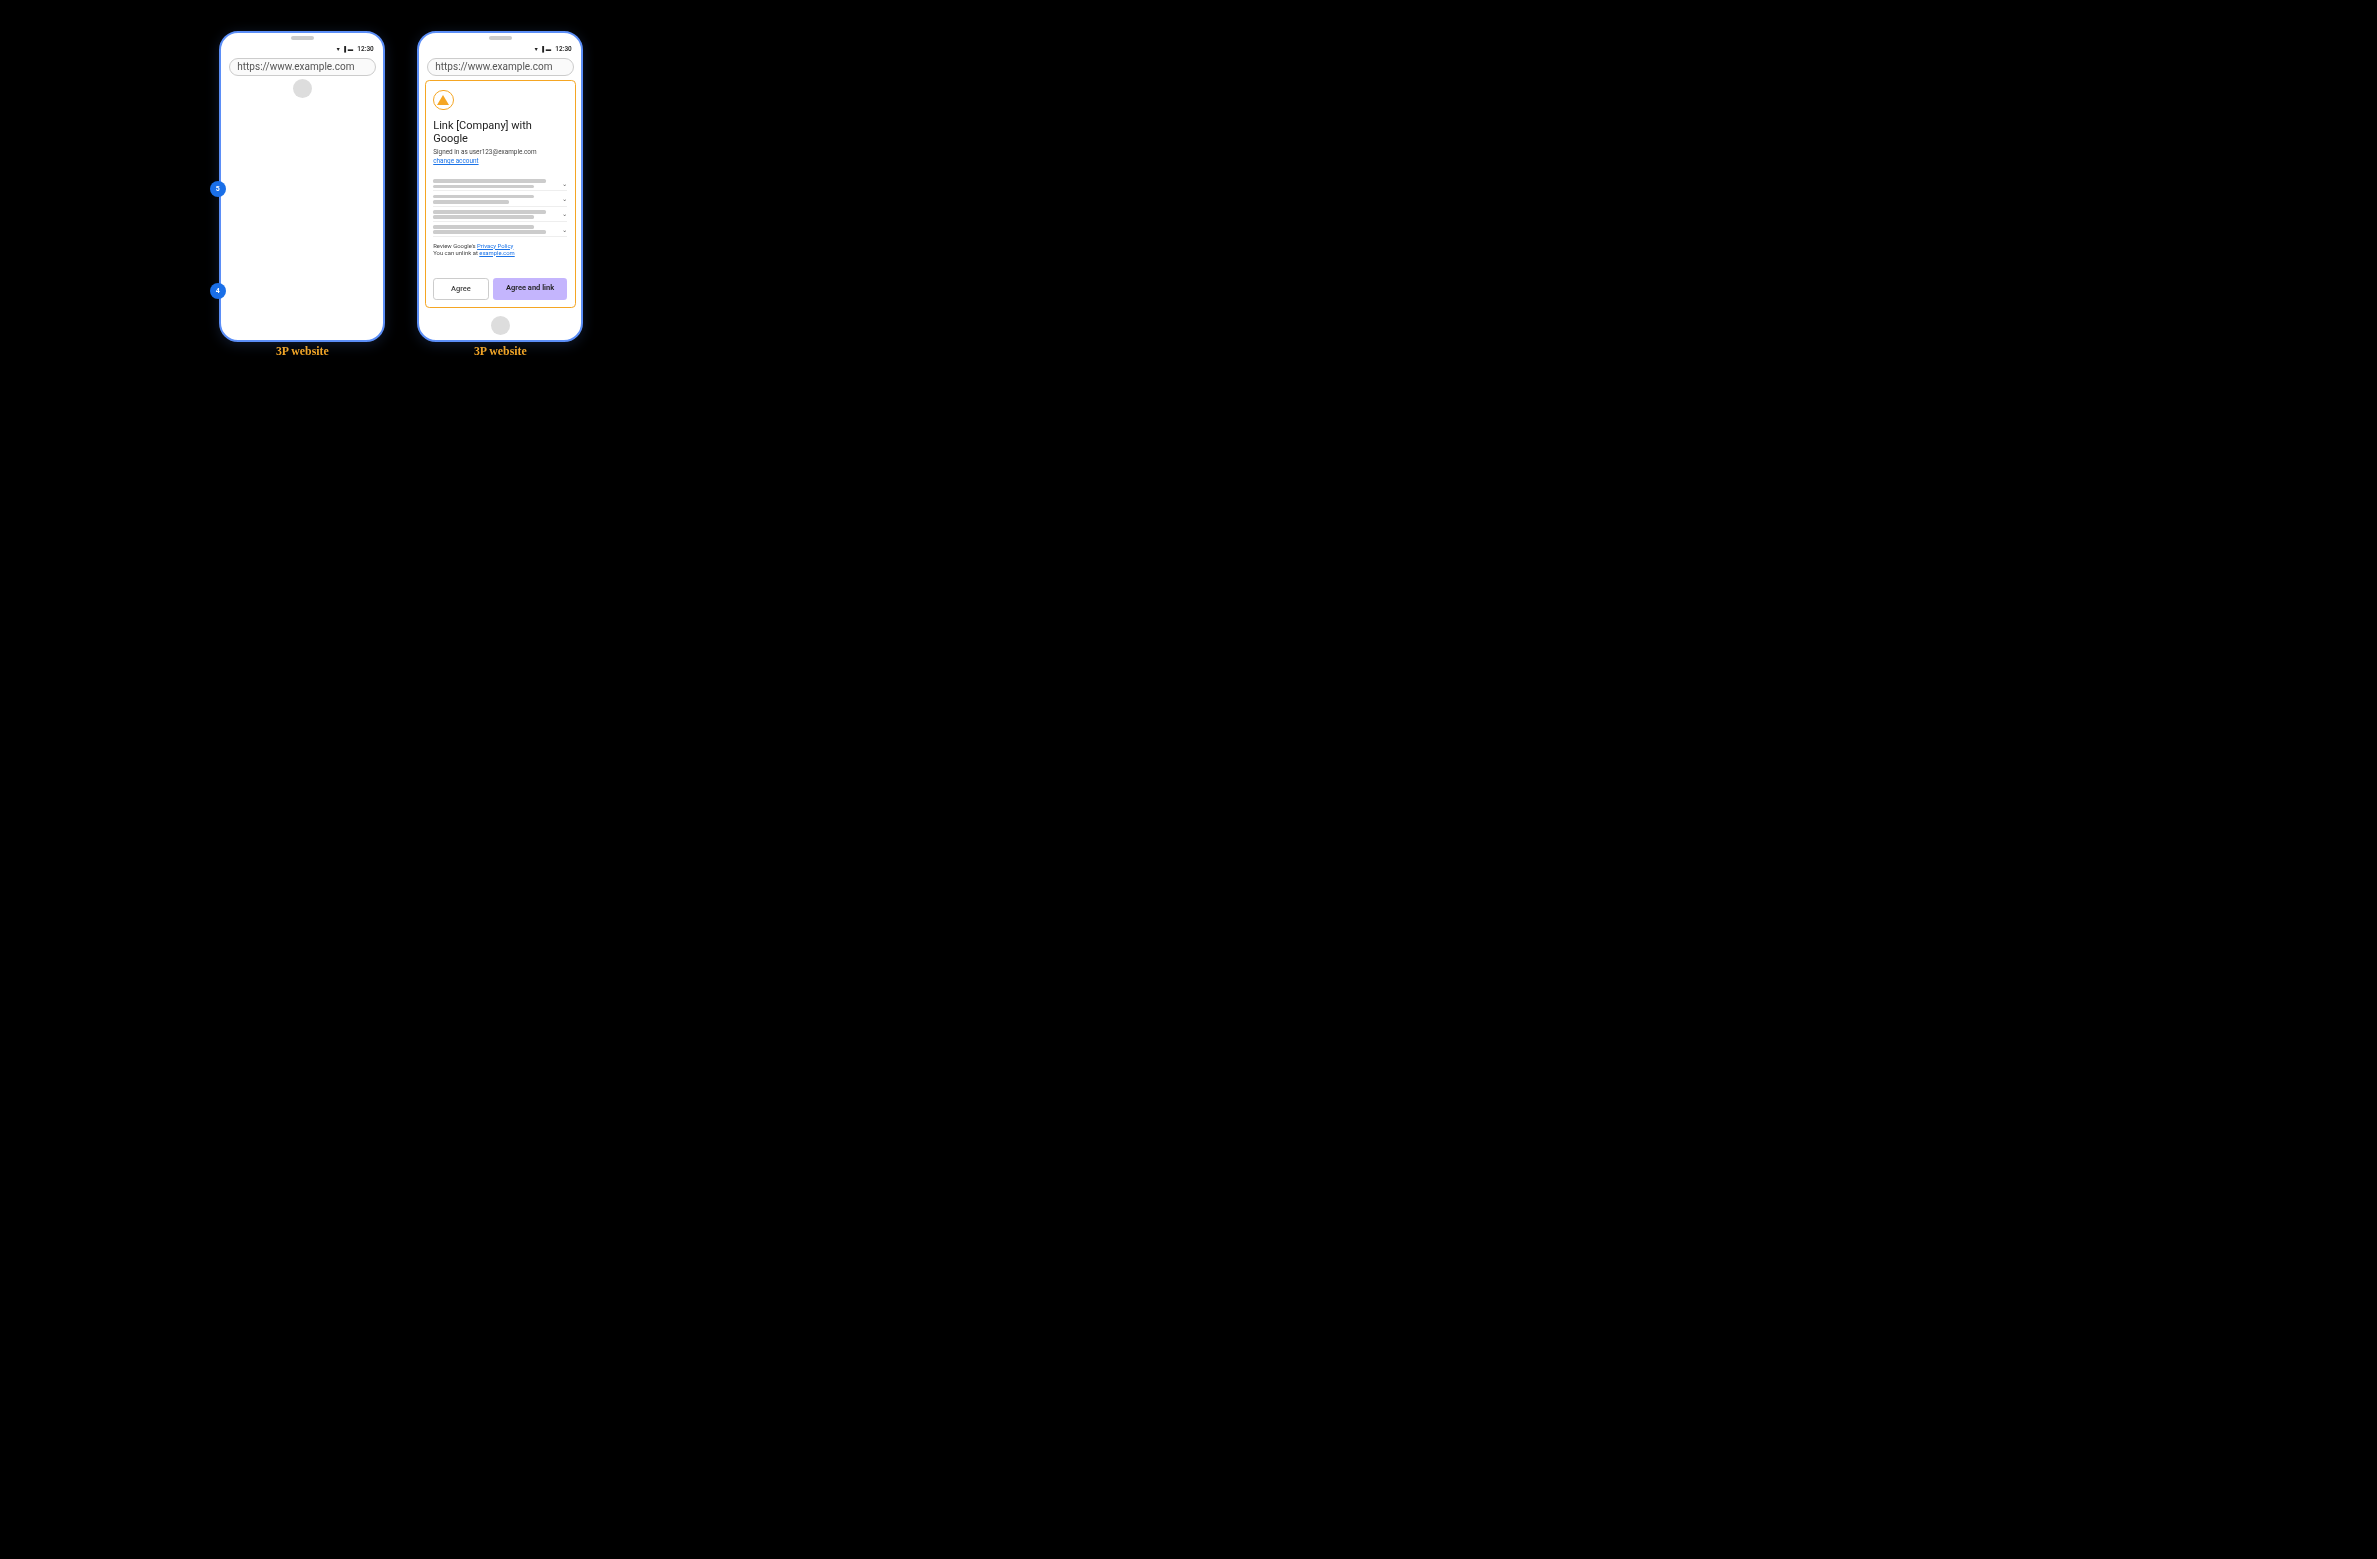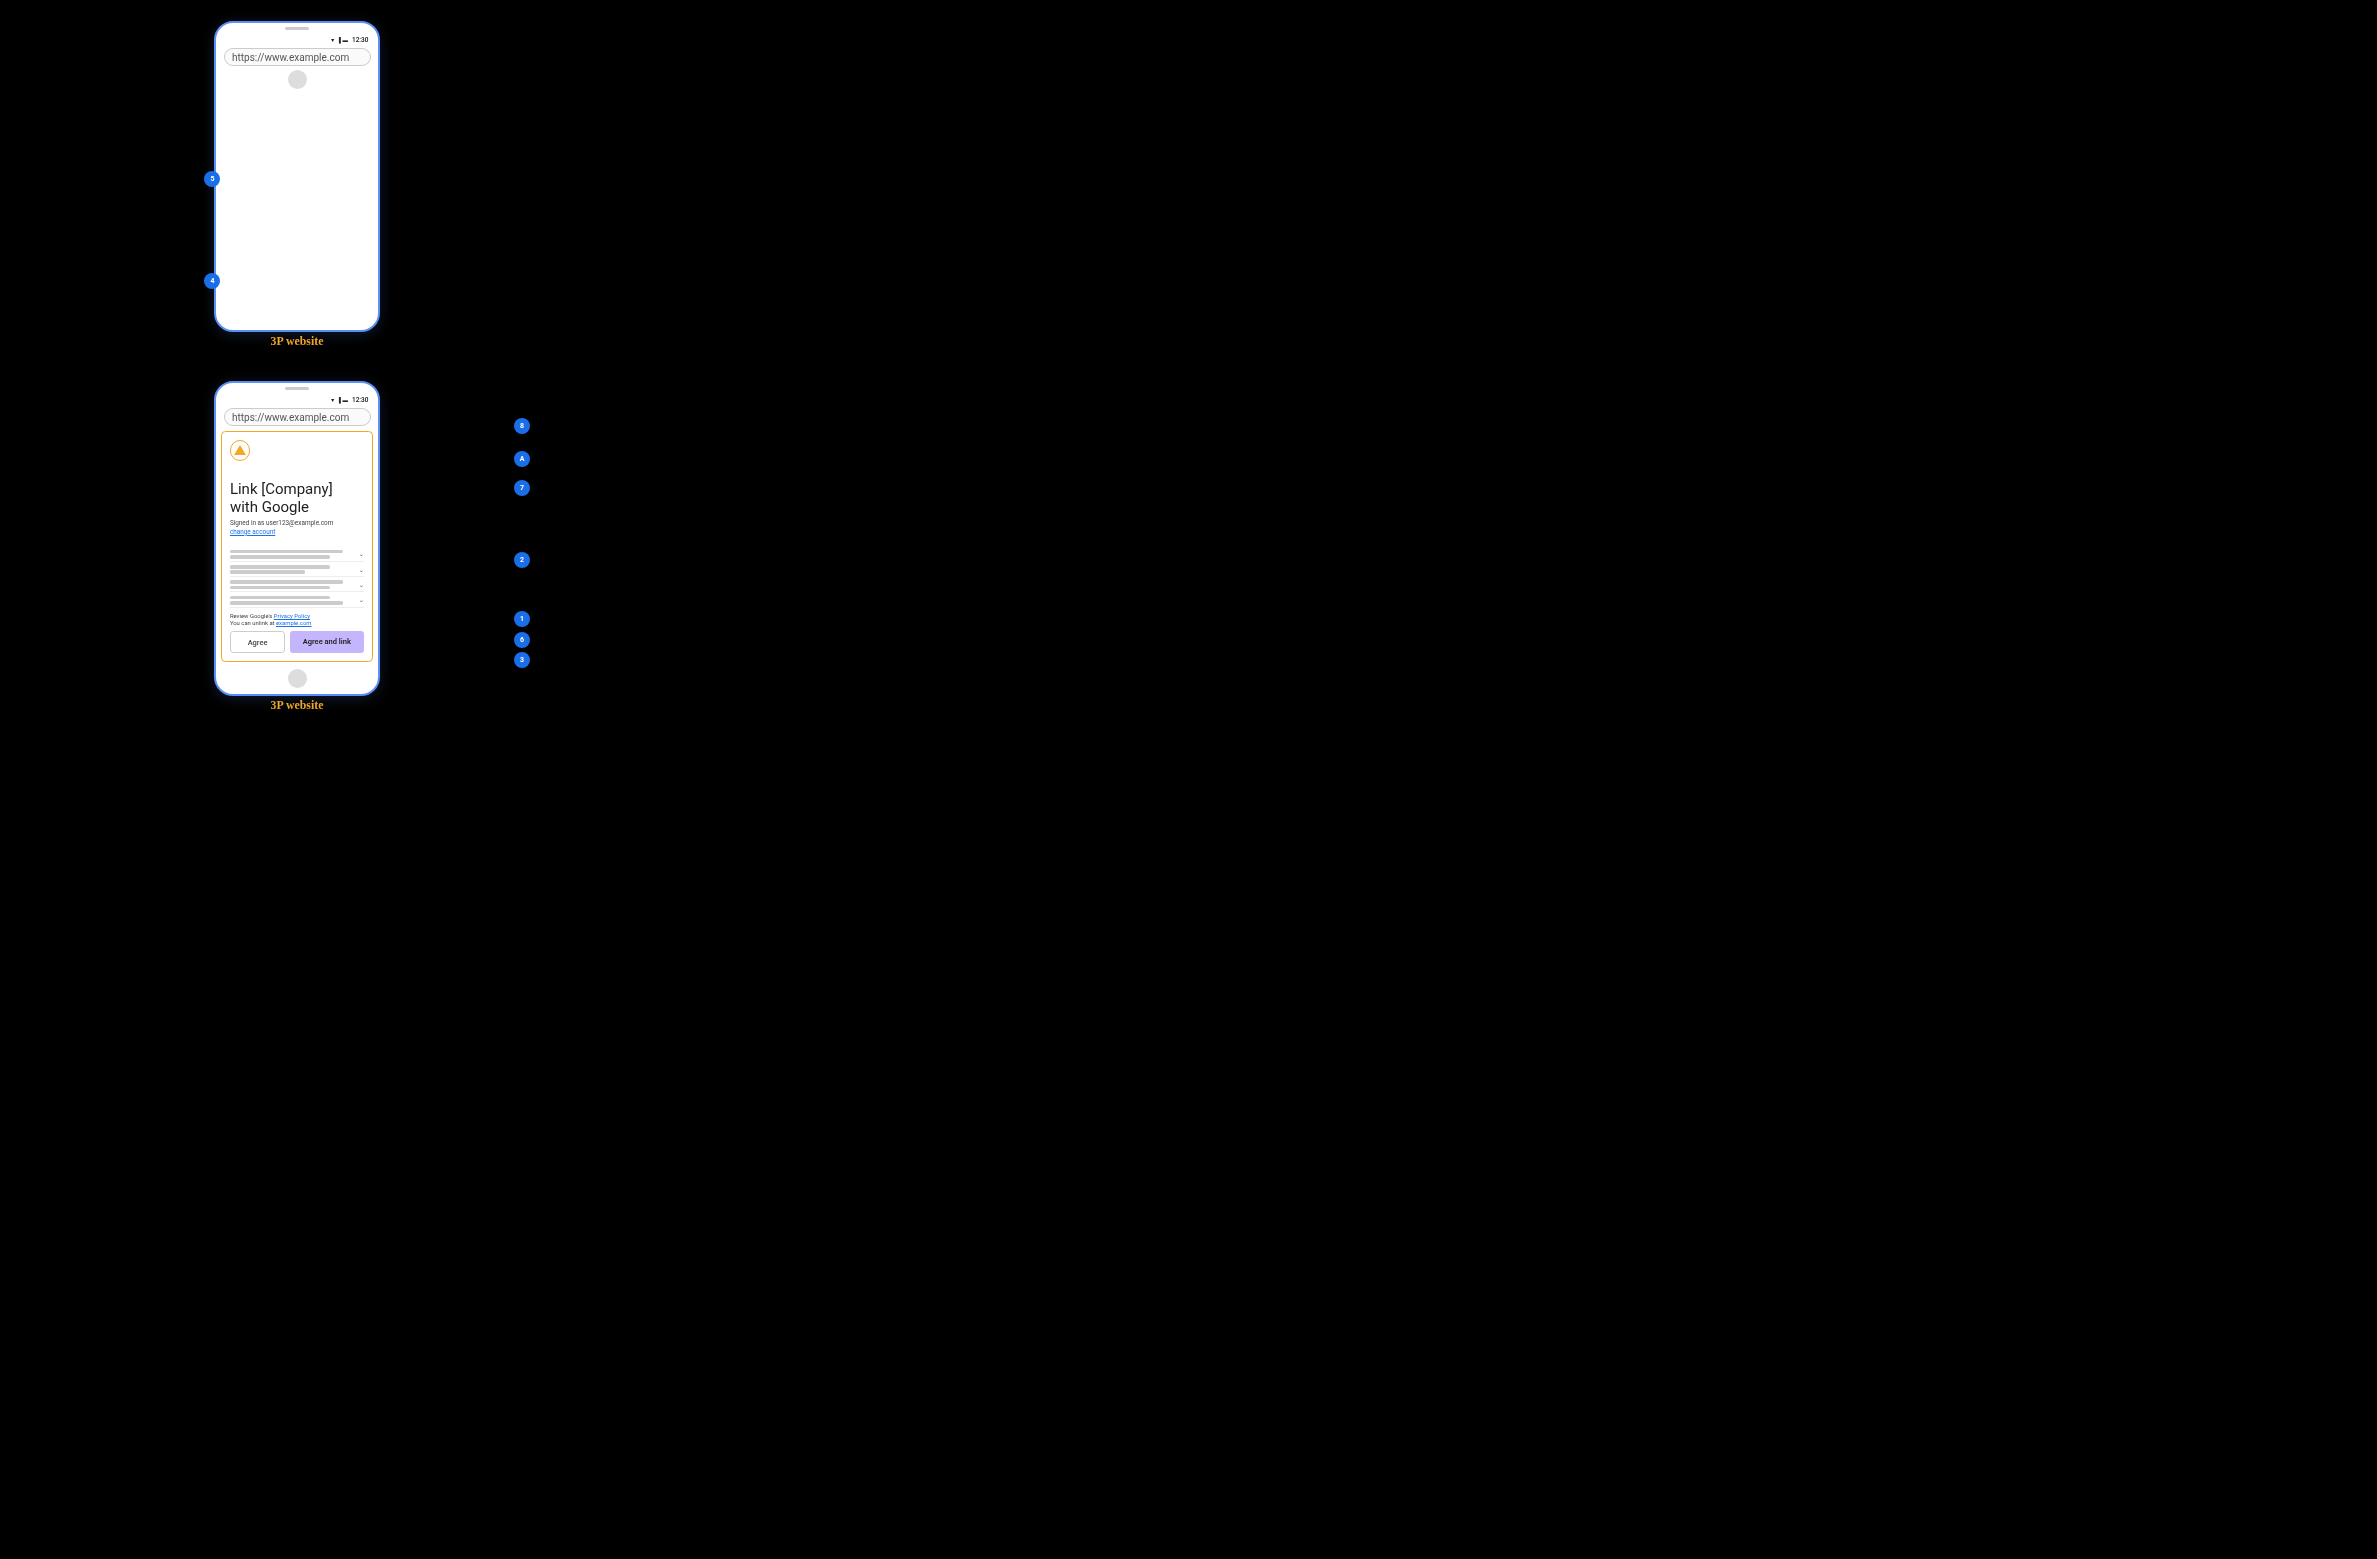--- a/index.html
+++ b/index.html
@@ -9,21 +9,20 @@
       min-height: 390px;
       display: flex;
       flex-direction: column;
       align-items: center;
       justify-content: center;
       font-family: 'Roboto', Arial, sans-serif;
       padding: 21.4px 10.7px;
     }
     .main-container {
       display: flex;
-      flex-direction: column;
       align-items: center;
       justify-content: flex-end;
       gap: 32px;
       position: relative;
       width: 100%;
     }
     .phone-section {
       display: flex;
       flex-direction: column;
       align-items: center;
@@ -174,25 +173,25 @@
       border-radius: 1.6px;
       width: 14px;
       height: 14px;
       display: flex;
       align-items: center;
       justify-content: center;
       flex-shrink: 0;
     }
     
     .link-title {
-      font-size: 15px;
+      font-size: 11px;
       font-weight: 400;
       color: #222;
       margin-bottom: 3.2px;
-      margin-top: 17px;
+      margin-top: 7px;
     }
     .signed-in-as {
       font-size: 6.4px;
       color: #444;
       margin-bottom: 1px;
     }
     .change-account-link {
       font-size: 6.4px;
       color: #1a73e8;
       text-decoration: underline;

